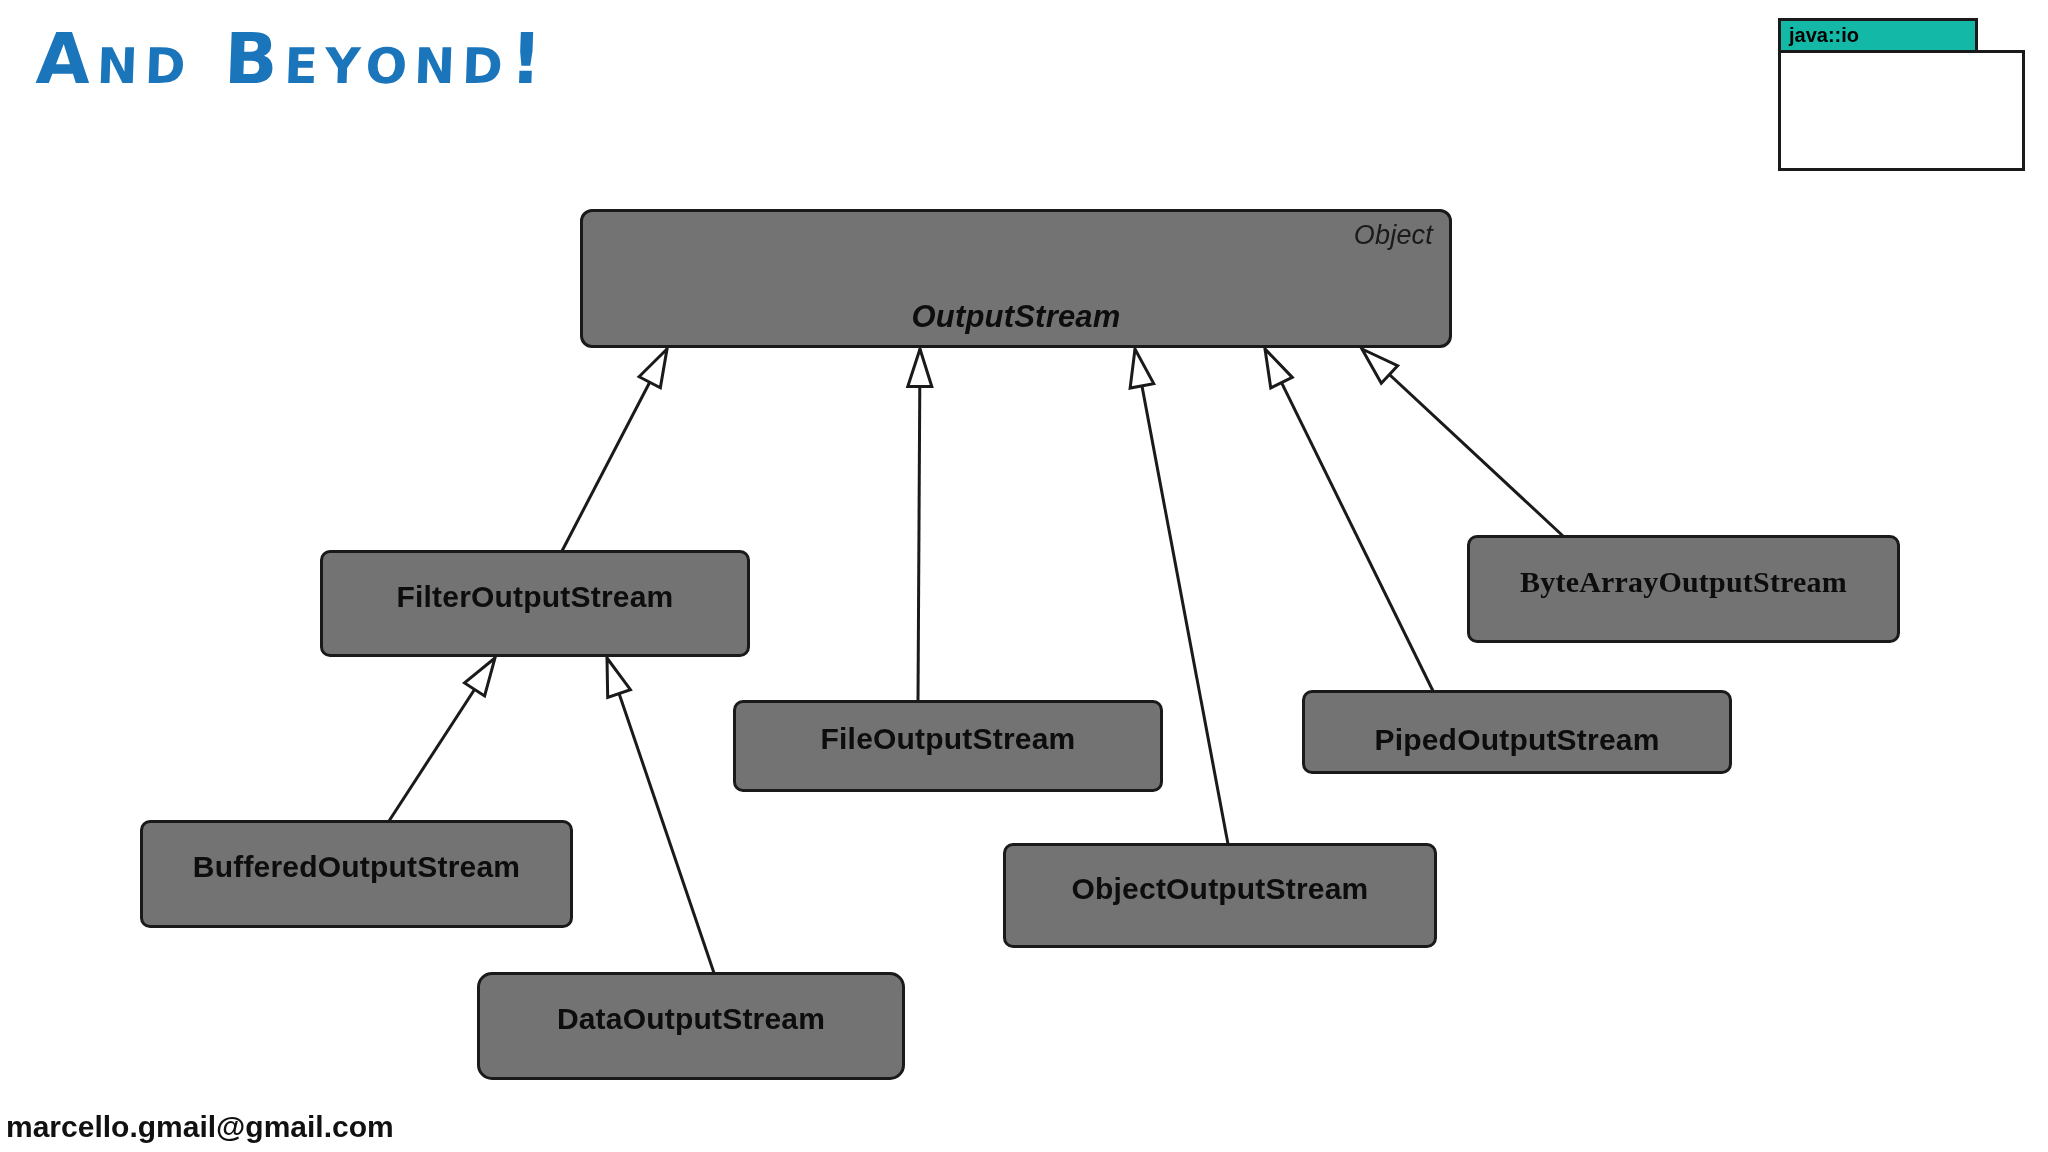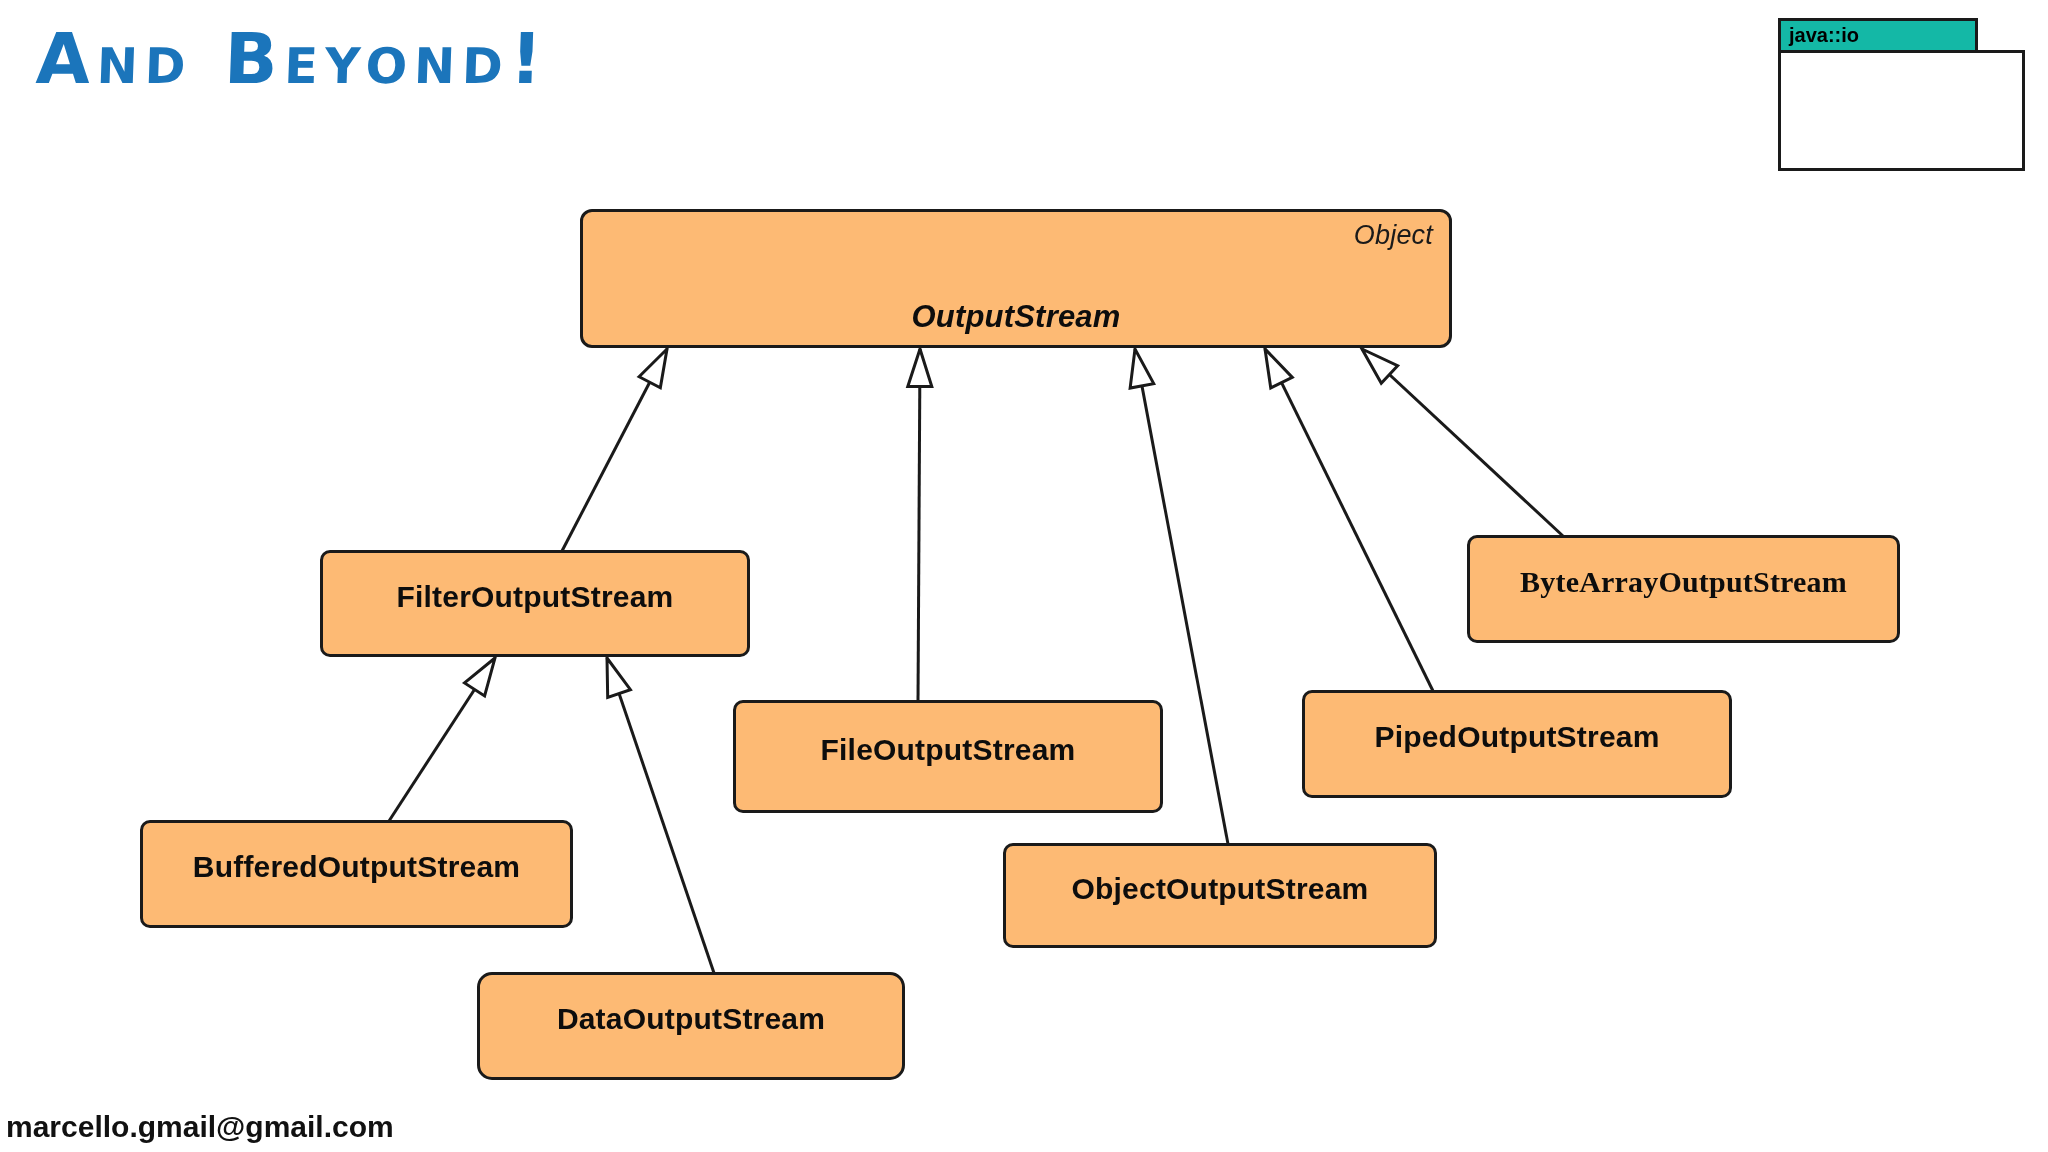--- a/index.html
+++ b/index.html
@@ -29,21 +29,21 @@
     padding:3px 0 0 8px;
   }
   .pkg-body {
     position:absolute; left:1778px; top:50px; width:247px; height:121px;
     background:#fff; border:3px solid #1a1a1a; box-sizing:border-box;
     z-index:2;
   }
 
   
   .class-box {
-    position:absolute; background:#fdba74;
+    position:absolute; background:#737373;
     border:3px solid #1a1a1a; border-radius:10px;
     box-sizing:border-box; z-index:2;
     display:flex; align-items:center; justify-content:center;
     padding-bottom:14px;
     font-weight:bold; font-size:30px; color:#0d0d0d;
     letter-spacing:0.2px;
   }
   .root-box { border-radius:12px; }
   .root-label {
     position:absolute; left:50%; top:58%;
@@ -107,29 +107,29 @@
   </div>
 
   <div class="class-box" style="left:140px; top:820px; width:433px; height:108px;">
     <span>BufferedOutputStream</span>
   </div>
 
   <div class="class-box" style="left:477px; top:972px; width:428px; height:108px;border-radius:15px;">
     <span>DataOutputStream</span>
   </div>
 
-  <div class="class-box" style="left:733px; top:700px; width:430px; height:113px;">
+  <div class="class-box" style="left:733px; top:700px; width:430px; height:92px;">
     <span>FileOutputStream</span>
   </div>
 
   <div class="class-box" style="left:1003px; top:843px; width:434px; height:105px;">
     <span>ObjectOutputStream</span>
   </div>
 
-  <div class="class-box" style="left:1302px; top:690px; width:430px; height:108px;">
+  <div class="class-box" style="left:1302px; top:690px; width:430px; height:84px;align-items:flex-end;">
     <span>PipedOutputStream</span>
   </div>
 
   <div class="class-box" style="left:1467px; top:535px; width:433px; height:108px;font-family:Liberation Serif, serif;">
     <span>ByteArrayOutputStream</span>
   </div>
 
   <div class="email-footer">marcello.gmail@gmail.com</div>
 
 </div>

